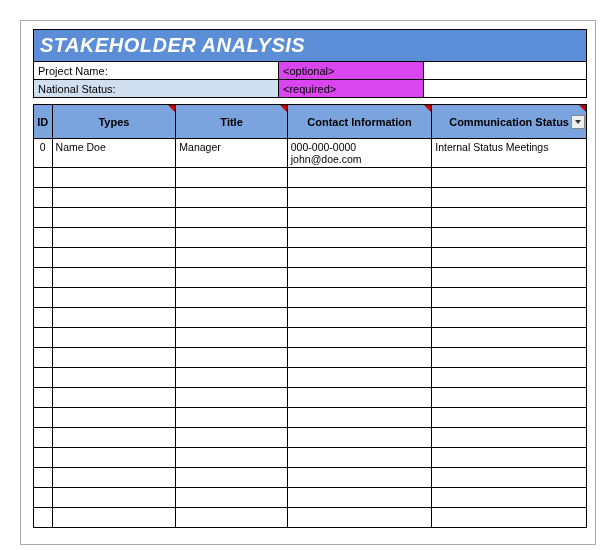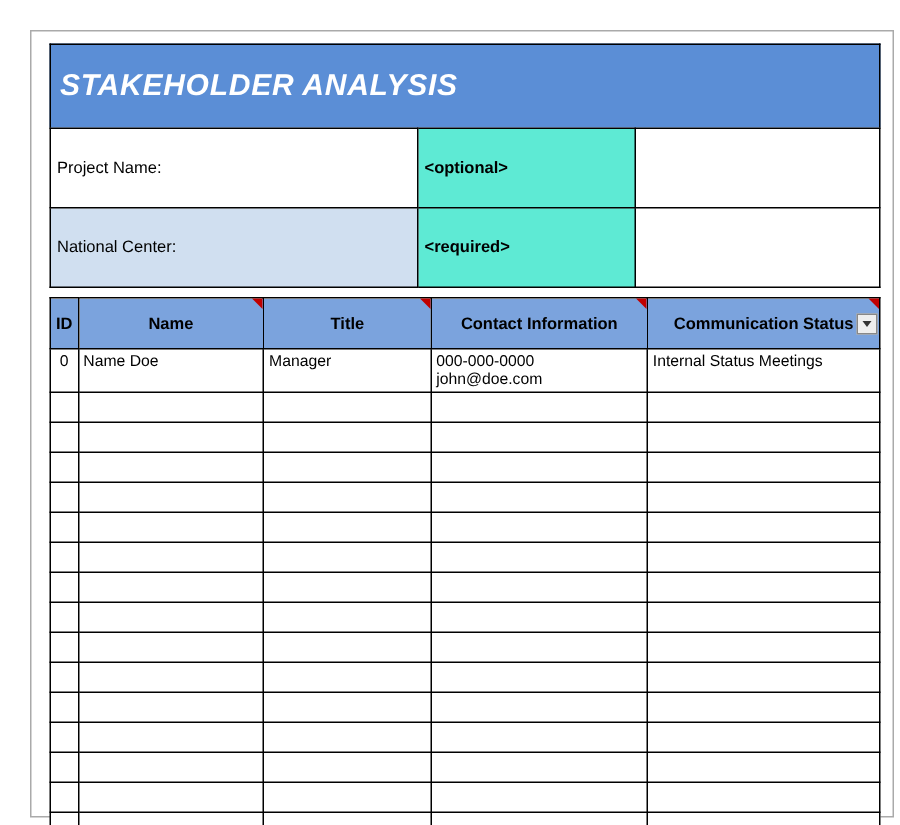--- a/index.html
+++ b/index.html
@@ -19,40 +19,40 @@
     width: 576px;
     height: 525px;
     position: relative;
   }
   .title-bar {
     background: #5b8ed6;
     color: #fff;
     font-style: italic;
     font-weight: bold;
     font-size: 20px;
-    padding: 16px 6px;
+    padding: 4px 6px;
     border: 1px solid #000;
     border-bottom: none;
     letter-spacing: 0.5px;
   }
   .meta-table {
     width: 100%;
     border-collapse: collapse;
     table-layout: fixed;
   }
   .meta-table td {
     border: 1px solid #000;
-    padding: 20px 4px;
+    padding: 2px 4px;
     font-size: 11px;
     height: 18px;
     vertical-align: middle;
   }
   .meta-label { background: #fff; }
   .meta-nc { background: #d0dff0; }
-  .meta-val { background: #5eead4; font-weight: bold; }
+  .meta-val { background: #d946ef; }
   .meta-blank { background: #fff; }
   .gap { height: 6px; }
   .data-table {
     width: 100%;
     border-collapse: collapse;
     table-layout: fixed;
   }
   .data-table th {
     background: #7ba3dd;
     border: 1px solid #000;
@@ -120,21 +120,21 @@
         <col style="width:145px">
         <col>
     </colgroup>
     <tbody>
         <tr>
       <td class="meta-label">Project Name:</td>
       <td class="meta-val">&lt;optional&gt;</td>
       <td class="meta-blank"></td>
     </tr>
     <tr>
-      <td class="meta-nc">National Center:</td>
+      <td class="meta-nc">National Status:</td>
       <td class="meta-val">&lt;required&gt;</td>
       <td class="meta-blank"></td>
     </tr>
   </tbody>
     </table>
 
   <div class="gap"></div>
 
   <table class="data-table">
     <colgroup>
@@ -144,21 +144,21 @@
         <col class="col-contact">
         <col class="col-comm">
     </colgroup>
     <thead>
       <tr>
         <th>
           <span>ID</span>
         </th>
         <th>
           <span class="red-tri"></span>
-          <span>Name</span>
+          <span>Types</span>
         </th>
         <th>
           <span class="red-tri"></span>
           <span>Title</span>
         </th>
         <th>
           <span class="red-tri"></span>
           <span>Contact Information</span>
         </th>
         <th>

